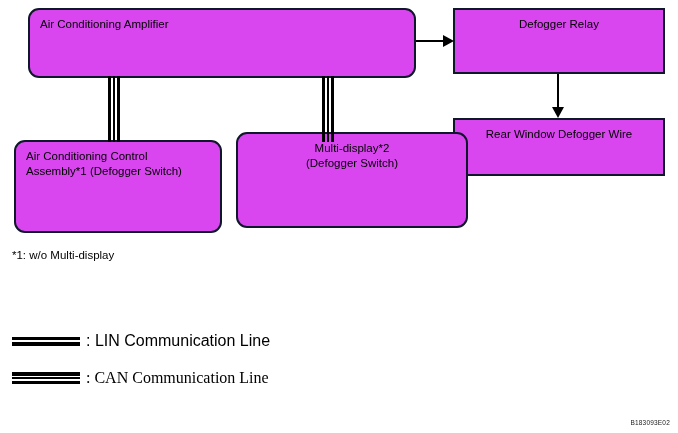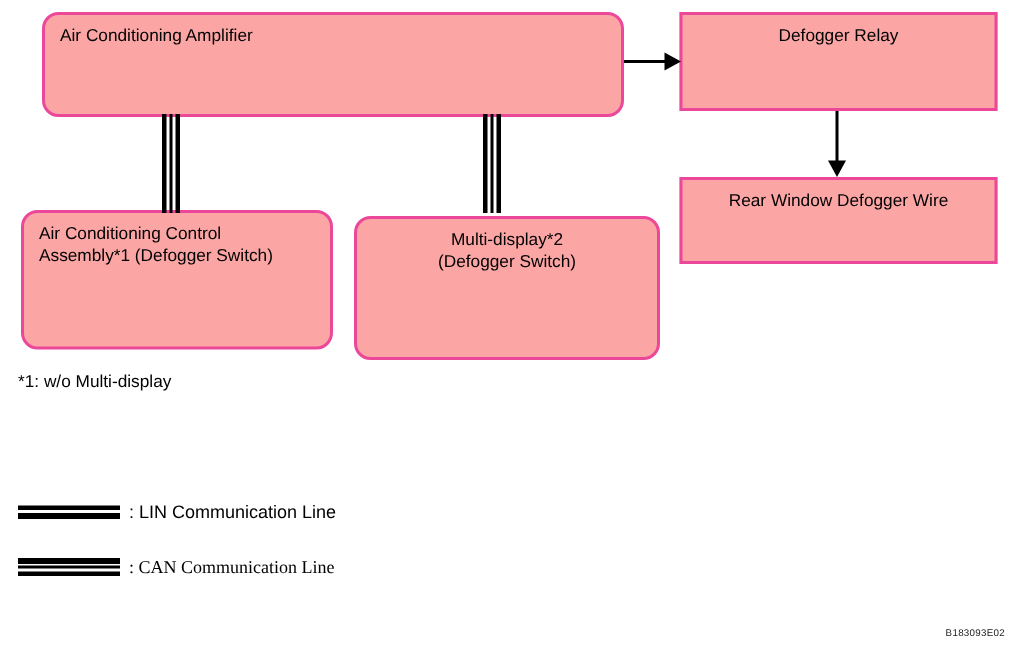--- a/index.html
+++ b/index.html
@@ -17,40 +17,40 @@
     width: 678px;
     height: 433px;
     background: #ffffff;
     overflow: hidden;
   }
 
   
   .box {
     position: absolute;
     box-sizing: border-box;
-    border: 2px solid #ec4899;
-    background: #fca5a5;
+    border: 2px solid #0f172a;
+    background: #d946ef;
   }
   .box.rounded { border-radius: 11px; }
   .box .box-label {
     position: absolute;
     font-size: 11.5px;
     line-height: 15px;
     white-space: pre-line;
     color: #000000;
   }
   .label-left  { left: 10px;  top: 7px;  text-align: left; }
   .label-center{ left: 0; right: 0; top: 7px; text-align: center; }
 
   
   #box-ac-amplifier   { left: 28px;  top: 8px;   width: 388px; height: 70px; }
   #box-defogger-relay { left: 453px; top: 8px;   width: 212px; height: 66px; }
   #box-defogger-wire  { left: 453px; top: 118px; width: 212px; height: 58px; }
   #box-ac-control     { left: 14px;  top: 140px; width: 208px; height: 93px; }
-  #box-multidisplay   { left: 236px; top: 144px; width: 204px; height: 96px; padding-left: 32px; }
+  #box-multidisplay   { left: 236px; top: 132px; width: 232px; height: 96px; padding-left: 32px; }
 
   
   .arrow-line {
     position: absolute;
     background: #000000;
   }
   .arrow-h { height: 2px; }
   .arrow-v { width: 2px; }
   .arrow-head {
     position: absolute;
@@ -116,21 +116,21 @@
     margin-right: 6px;
   }
   .legend-swatch .bar { background: #000000; width: 100%; }
   .swatch-lin { height: 9px; }
   .swatch-lin .bar-outer { height: 3.5px; }
   .swatch-can { height: 12px; }
   .swatch-can .bar-outer { height: 3.5px; }
   .swatch-can .bar-inner { height: 2px; }
 
   .legend-text {
-    font-size: 12px;
+    font-size: 16px;
     line-height: 14px;
     white-space: nowrap;
     text-align: right;
   }
 
   
   #reference-code {
     position: absolute;
     right: 8px;
     bottom: 7px;

